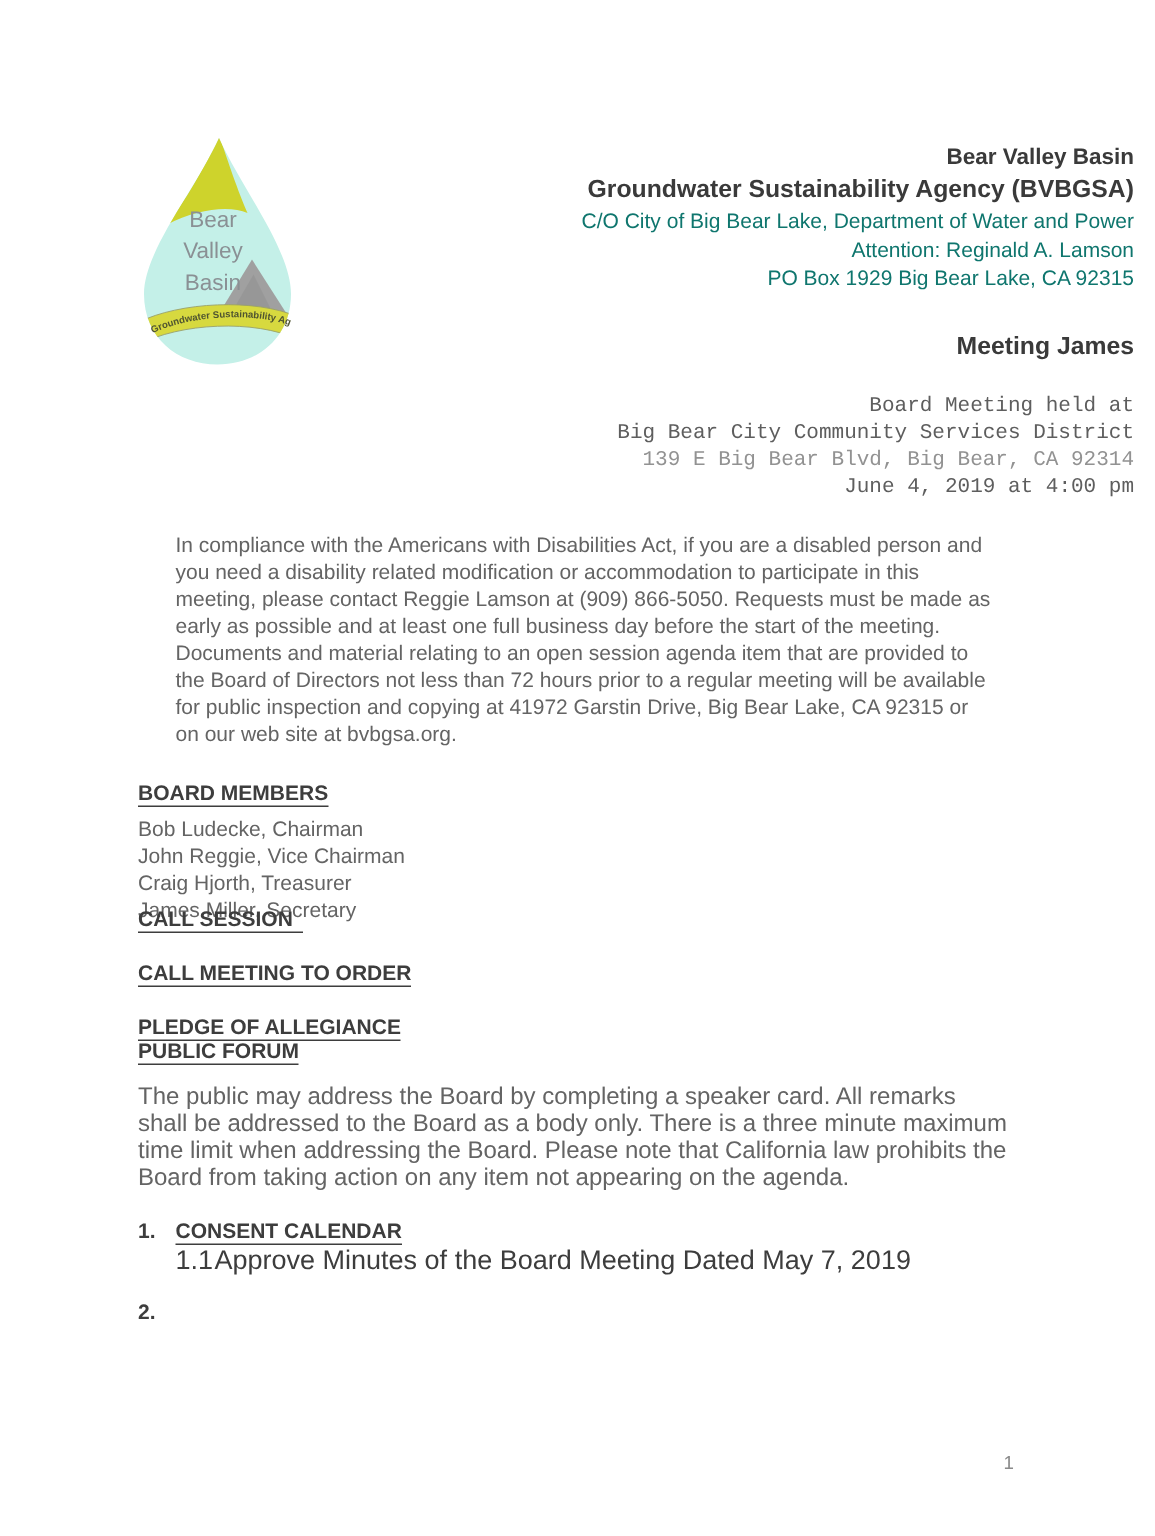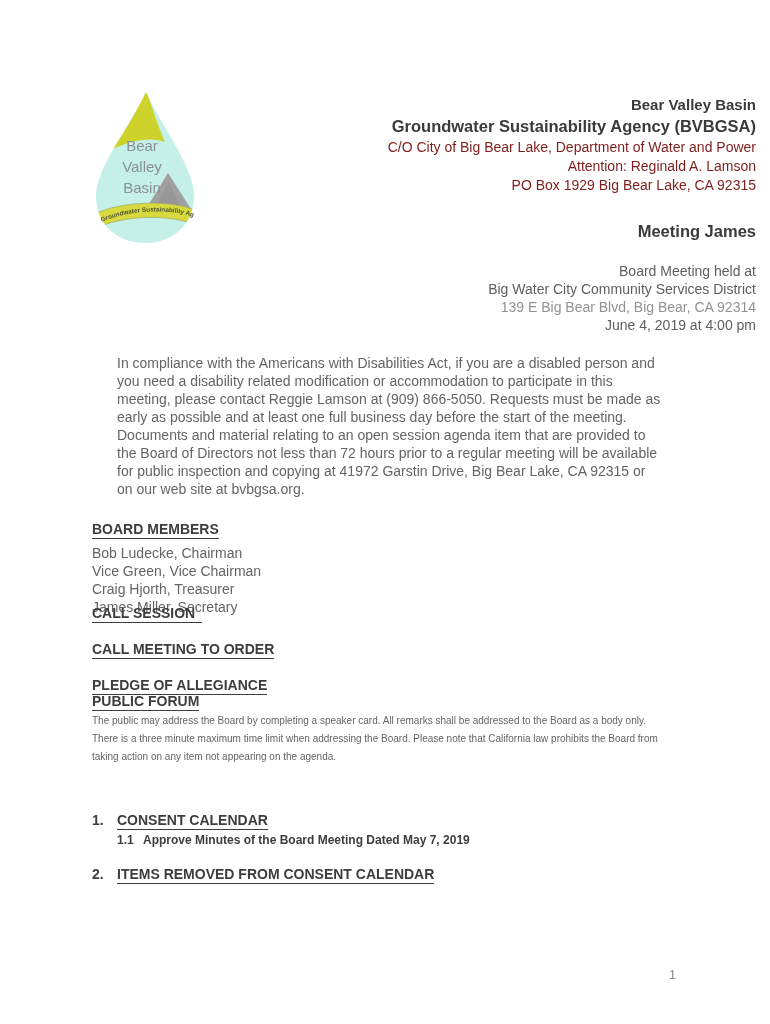--- a/index.html
+++ b/index.html
@@ -13,23 +13,23 @@
   .page {
     position: absolute; inset: 0;
     width: 770px; height: 1024px;
     background: #ffffff; overflow: hidden;
   }
   .logo { position: absolute; left: 90px; top: 89px; width: 110px; height: 156px; }
 
   .sec-header { position: absolute; top: 94px; left: 0; width: 756px; text-align: right; }
   .org1 { font-size: 15px; font-weight: bold; color: #3a3a3a; line-height: 21px; }
   .org2 { font-size: 16.5px; font-weight: bold; color: #3a3a3a; line-height: 23px; margin-left: 16px; }
-  .addr { font-size: 14px; color: #7f1d1d; line-height: 19px; padding-left: 27px; }
+  .addr { font-size: 14px; color: #0f766e; line-height: 19px; padding-left: 27px; }
   .doc-title { font-size: 16.5px; font-weight: bold; color: #3a3a3a; margin-top: 27px; }
-  .meeting-info { margin-top: 21px; font-size: 14px; line-height: 18px; color: #5e5e5e; }
+  .meeting-info { margin-top: 21px; font-size: 14px; line-height: 18px; color: #5e5e5e; font-family: Liberation Mono, monospace; }
   .meeting-info .light { color: #929292; }
 
   .sec-ada {
     position: absolute; top: 354px; left: 117px; width: 545px;
     font-size: 14px; line-height: 18px; color: #646464;
   }
 
   .sec-board { position: absolute; top: 520px; left: 92px; }
   .heading {
     font-size: 14px; font-weight: bold; color: #3d3d3d;
@@ -38,26 +38,26 @@
   }
   .member { font-size: 14px; line-height: 18px; color: #646464; }
   .sec-board .member:first-of-type { margin-top: 5px; }
 
   .h-open   { position: absolute; top: 604px; left: 92px; }
   .h-open .heading { padding-right: 7px; }
   .h-call   { position: absolute; top: 640px; left: 92px; }
   .h-pledge { position: absolute; top: 676px; left: 92px; }
 
   .sec-pf { position: absolute; top: 692px; left: 92px; width: 582px; }
-  .sec-pf p { font-size: 10px; line-height: 18px; color: #646464; margin-top: 1px; }
+  .sec-pf p { font-size: 16px; line-height: 18px; color: #646464; margin-top: 13px; }
 
   .sec-agenda { position: absolute; top: 812px; left: 92px; width: 600px; }
   .agenda-item-head { display: flex; font-size: 14px; font-weight: bold; color: #3d3d3d; line-height: 17px; }
   .agenda-num { width: 25px; flex: 0 0 25px; }
-  .agenda-sub { display: flex; margin-left: 25px; margin-top: 2px; font-size: 12px; font-weight: bold; color: #3d3d3d; line-height: 17px; }
+  .agenda-sub { display: flex; margin-left: 25px; margin-top: 2px; font-size: 18px; font-weight: normal; color: #3d3d3d; line-height: 17px; }
   .sub-num { width: 26px; flex: 0 0 26px; }
   .agenda-item + .agenda-item { margin-top: 17px; }
 
   .page-num { position: absolute; top: 968px; left: 669px; font-size: 12.5px; color: #8a8a8a; }
   .footer-label { position: absolute; top: 1056px; right: 7px; font-size: 11.5px; color: #7c7c7c; }
 </style>
 </head>
 <body>
 
 <div class="page">
@@ -94,32 +94,32 @@
 
   <header class="sec-header">
     <div class="org1">Bear Valley Basin</div>
     <div class="org2">Groundwater Sustainability Agency (BVBGSA)</div>
     <div class="addr">C/O City of Big Bear Lake, Department of Water and Power</div>
     <div class="addr">Attention: Reginald A. Lamson</div>
     <div class="addr">PO Box 1929 Big Bear Lake, CA 92315</div>
     <h1 class="doc-title">Meeting James</h1>
     <div class="meeting-info">
       <div>Board Meeting held at</div>
-      <div>Big Water City Community Services District</div>
+      <div>Big Bear City Community Services District</div>
       <div class="light">139 E Big Bear Blvd, Big Bear, CA 92314</div>
       <div>June 4, 2019 at 4:00 pm</div>
     </div>
   </header>
 
   <section class="sec-ada">In compliance with the Americans with Disabilities Act, if you are a disabled person and you need a disability related modification or accommodation to participate in this meeting, please contact Reggie Lamson at (909) 866-5050. Requests must be made as early as possible and at least one full business day before the start of the meeting. Documents and material relating to an open session agenda item that are provided to the Board of Directors not less than 72 hours prior to a regular meeting will be available for public inspection and copying at 41972 Garstin Drive, Big Bear Lake, CA 92315 or on our web site at bvbgsa.org.</section>
 
   <section class="sec-board">
     <span class="heading">BOARD MEMBERS</span>
     <div class="member">Bob Ludecke, Chairman</div>
-    <div class="member">Vice Green, Vice Chairman</div>
+    <div class="member">John Reggie, Vice Chairman</div>
     <div class="member">Craig Hjorth, Treasurer</div>
     <div class="member">James Miller, Secretary</div>
   </section>
 
   <div class="h-open">
     <span class="heading">CALL SESSION</span>
   </div>
   <div class="h-call">
     <span class="heading">CALL MEETING TO ORDER</span>
   </div>
@@ -139,21 +139,20 @@
         <span class="heading">CONSENT CALENDAR</span>
       </div>
       <div class="agenda-sub">
         <span class="sub-num">1.1</span>
         <span>Approve Minutes of the Board Meeting Dated May 7, 2019</span>
       </div>
     </div>
     <div class="agenda-item">
       <div class="agenda-item-head">
         <span class="agenda-num">2.</span>
-        <span class="heading">ITEMS REMOVED FROM CONSENT CALENDAR</span>
       </div>
     </div>
   </section>
 
   <div class="page-num">1</div>
   <div class="footer-label">Page 1</div>
 
 </div>
 
 </body></html>

